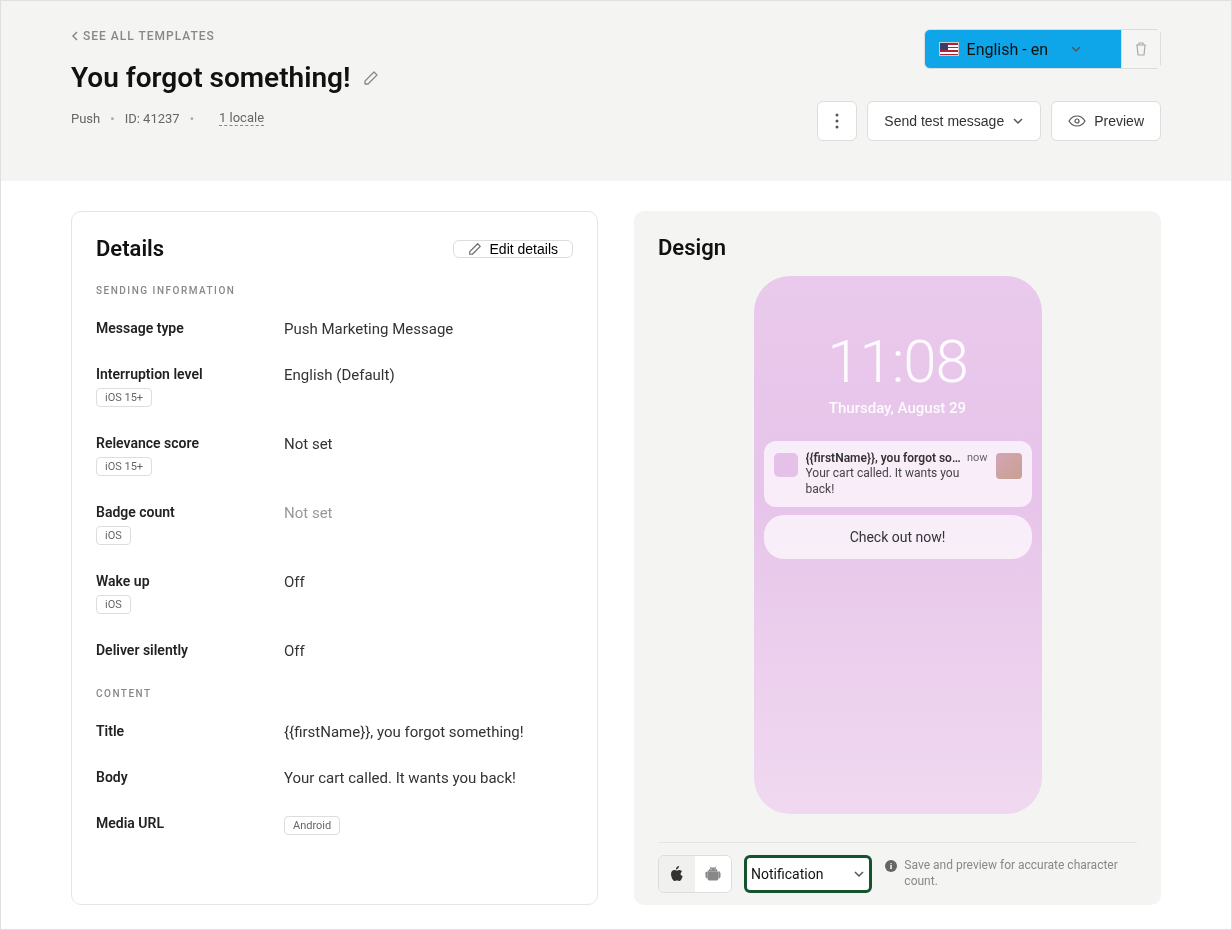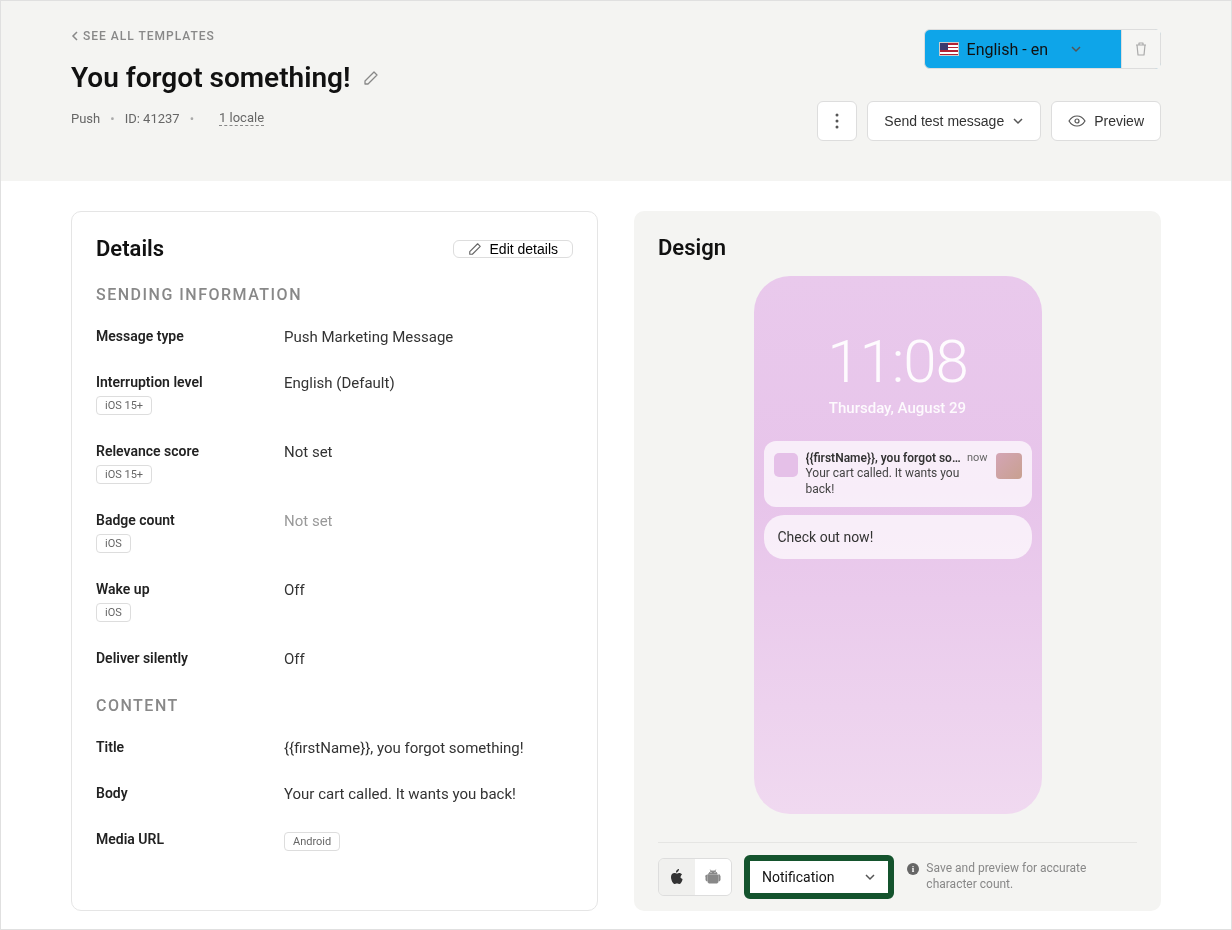--- a/index.html
+++ b/index.html
@@ -20,46 +20,46 @@
 .locale-delete { border-left: 1px solid #ddd; padding: 0 12px; height: 100%; display: flex; align-items: center; cursor: pointer; background: #f5f5f3; }
 .action-buttons { display: flex; gap: 10px; }
 .btn { background: #fff; border: 1px solid #ddd; border-radius: 6px; height: 40px; padding: 0 16px; display: flex; align-items: center; gap: 8px; cursor: pointer; font-size: 14px; color: #333; }
 .btn-icon { width: 40px; justify-content: center; padding: 0; }
 .content { display: flex; gap: 36px; padding: 30px 70px; }
 .panel { border: 1px solid #e5e5e5; border-radius: 10px; }
 .details-panel { background: #fff; width: 528px; padding: 24px 24px; }
 .panel-header { display: flex; justify-content: space-between; align-items: center; margin-bottom: 24px; }
 .panel-title { font-size: 22px; font-weight: 600; }
 .edit-btn { background: #fff; border: 1px solid #ddd; border-radius: 6px; padding: 0 14px; display: flex; align-items: center; gap: 8px; cursor: pointer; font-size: 14px; }
-.section-label { font-size: 16px; letter-spacing: 1.5px; color: #888; font-weight: 500; margin-bottom: 24px; }
+.section-label { font-size: 10px; letter-spacing: 1.5px; color: #888; font-weight: 500; margin-bottom: 24px; }
 .detail-row { display: flex; margin-bottom: 28px; }
 .detail-key-col { width: 188px; display: flex; flex-direction: column; gap: 6px; }
 .detail-key { font-size: 14px; font-weight: 600; color: #222; }
 .badge-tag { display: inline-block; border: 1px solid #ddd; border-radius: 4px; padding: 2px 8px; font-size: 11px; color: #666; width: fit-content; }
 .detail-val { font-size: 15px; color: #333; }
 .detail-val.muted { color: #999; }
 .design-panel { background: #f4f4f2; width: 528px; padding: 24px 24px 0 24px; border: none; border-radius: 10px; }
 .phone-wrap { display: flex; justify-content: center; padding: 16px 0 28px 0; }
 .phone { width: 288px; height: 538px; background: linear-gradient(180deg, #e9c9ec 0%, #e7c4ea 40%, #f0d9f0 100%); border-radius: 36px; padding: 50px 10px 10px 10px; position: relative; }
 .phone-time { font-size: 60px; font-weight: 300; color: rgba(255,255,255,0.92); text-align: center; letter-spacing: -1px; }
 .phone-date { font-size: 15px; color: rgba(255,255,255,0.9); text-align: center; margin-top: 2px; font-weight: 500; }
 .notif-card { background: rgba(255,255,255,0.7); border-radius: 12px; margin-top: 24px; padding: 10px 10px; display: flex; gap: 8px; align-items: flex-start; }
 .notif-app-icon { width: 24px; height: 24px; background: #e5c0e8; border-radius: 5px; flex-shrink: 0; margin-top: 2px; }
 .notif-body { flex: 1; min-width: 0; }
 .notif-title-row { display: flex; justify-content: space-between; align-items: flex-start; gap: 4px; }
 .notif-title { font-size: 12px; font-weight: 600; color: #333; white-space: nowrap; overflow: hidden; text-overflow: ellipsis; }
 .notif-time { font-size: 11px; color: #666; flex-shrink: 0; }
 .notif-text { font-size: 12px; color: #444; margin-top: 1px; line-height: 1.3; }
 .notif-media { width: 26px; height: 26px; background: linear-gradient(135deg,#d4a5b5,#c8a090); border-radius: 4px; flex-shrink: 0; margin-top: 2px; }
-.notif-action { background: rgba(255,255,255,0.7); border-radius: 20px; margin-top: 8px; padding: 14px; font-size: 14px; color: #333; }
+.notif-action { background: rgba(255,255,255,0.7); border-radius: 20px; margin-top: 8px; padding: 14px; text-align: center; font-size: 14px; color: #333; }
 .design-footer { display: flex; align-items: center; gap: 12px; padding: 12px 0; border-top: 1px solid #e5e5e3; }
 .platform-toggle { display: flex; border: 1px solid #ddd; border-radius: 6px; overflow: hidden; }
 .platform-btn { width: 36px; height: 36px; display: flex; align-items: center; justify-content: center; cursor: pointer; background: #fff; }
 .platform-btn.active { background: #f0f0ee; }
-.notif-select { display: flex; align-items: center; gap: 10px; border: 6px solid #14532d; border-radius: 6px; padding: 8px 12px; cursor: pointer; background: #fff; font-size: 14px; }
+.notif-select { display: flex; align-items: center; gap: 10px; border: 3px solid #14532d; border-radius: 6px; padding: 8px 4px; cursor: pointer; background: #fff; font-size: 14px; }
 .info-hint { display: flex; align-items: flex-start; gap: 6px; font-size: 12px; color: #888; line-height: 1.3; flex: 1; }
 svg { display: block; }
 </style>
 </head>
 <body>
 
 <div class="page-header">
   <div class="header-left">
     <a class="back-link">
       <svg width="8" height="10" viewBox="0 0 8 10">

